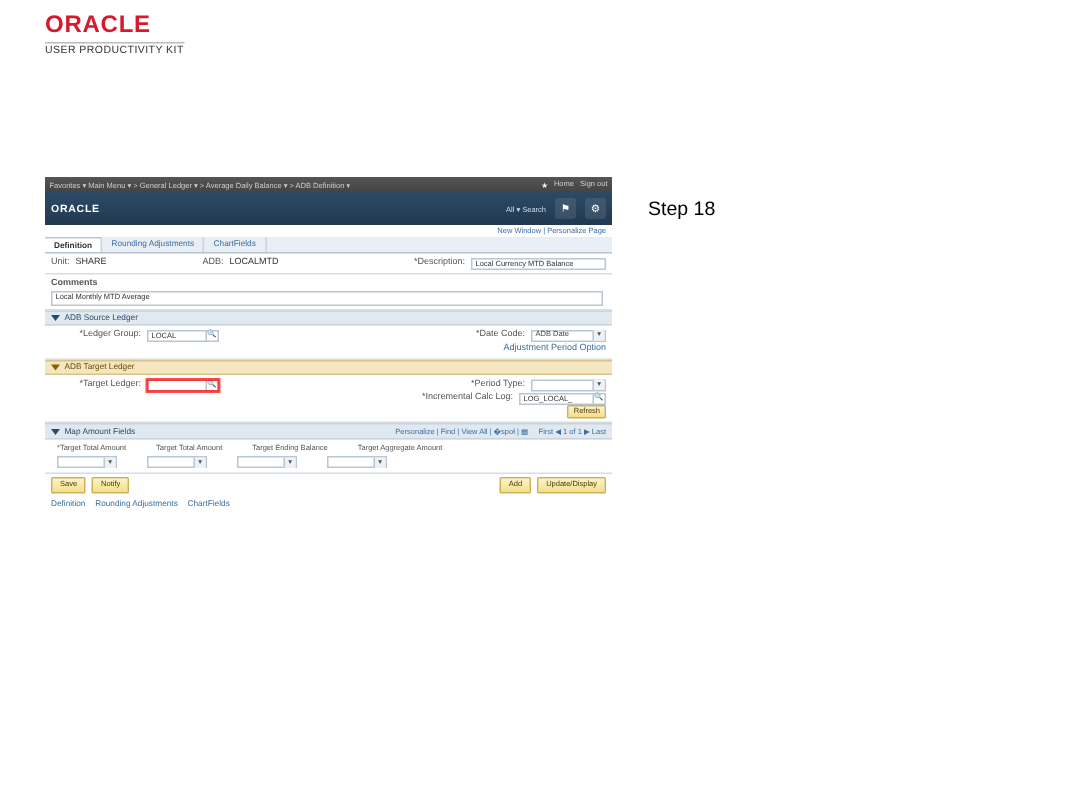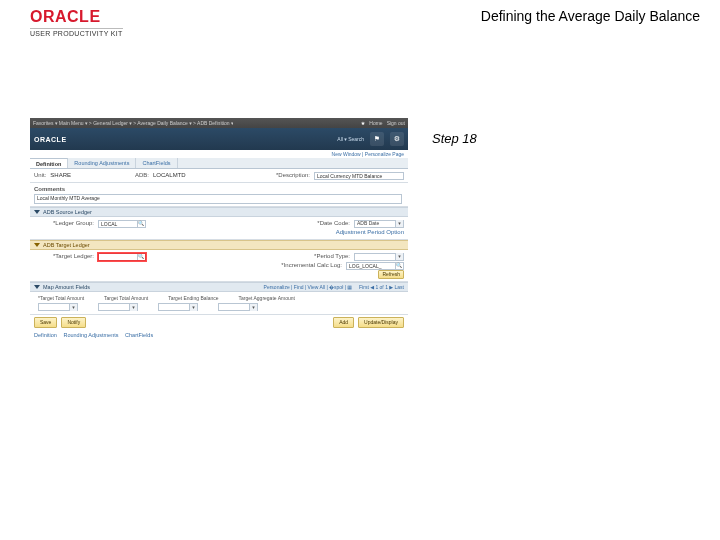--- a/index.html
+++ b/index.html
@@ -29,21 +29,21 @@
   
   .instr {
     position: absolute;
     left: 432px;
     top: 130px;
     width: 270px;
     font-size: 13px;
     line-height: 1.45;
     color: #000;
   }
-  .instr .step { margin-bottom: 24px; font-size: 13px; font-style: italic; }
+  .instr .step { margin-bottom: 24px; font-size: 13px; }
   .instr .red { color: #cc0000; font-weight: bold; }
 
   
   .shot {
     position: absolute;
     left: 30px;
     top: 118px;
     width: 378px;
     background: #fff;
     font-size: 6px;
@@ -171,21 +171,20 @@
   .bot-links span { margin-right:5px; }
 </style>
 </head>
 <body>
 
 <div class="header">
   <div class="logo-block">
     <div class="logo-oracle">ORACLE</div>
     <div class="logo-upk">USER PRODUCTIVITY KIT</div>
   </div>
-  <div class="page-title">Defining the Average Daily Balance</div>
 </div>
 
 <div class="instr">
   <div class="step">Step 18</div>
 </div>
 
 <div class="shot">
 
   <div class="shot-top">
     <span class="crumb">Favorites ▾   Main Menu ▾   &gt; General Ledger ▾  &gt; Average Daily Balance ▾  &gt; ADB Definition ▾</span>

